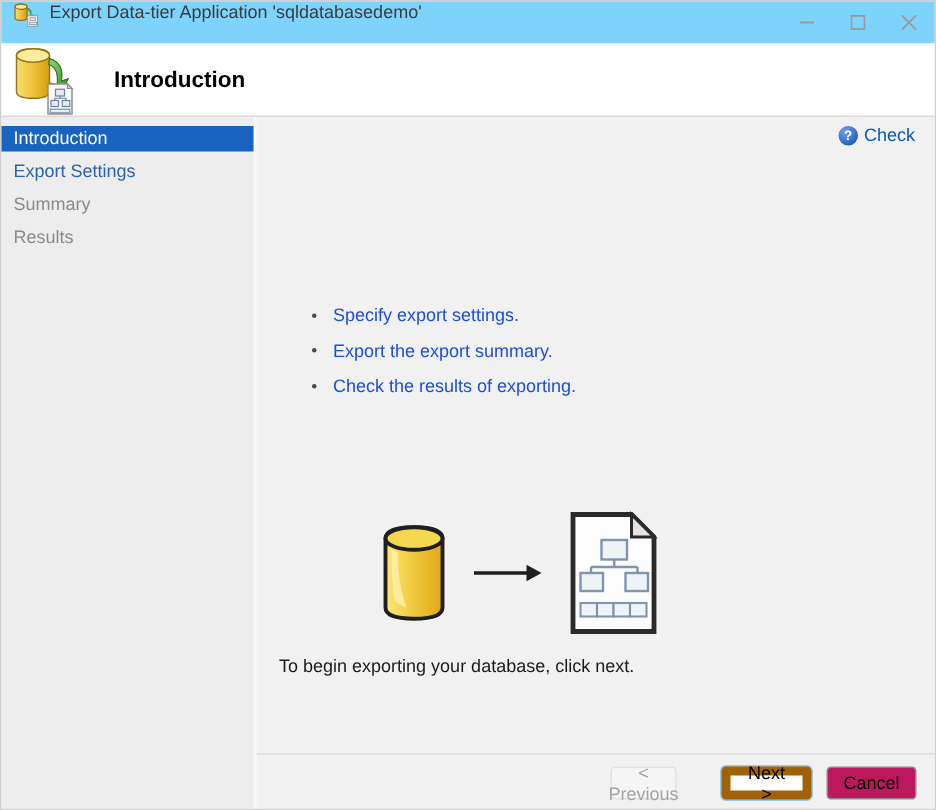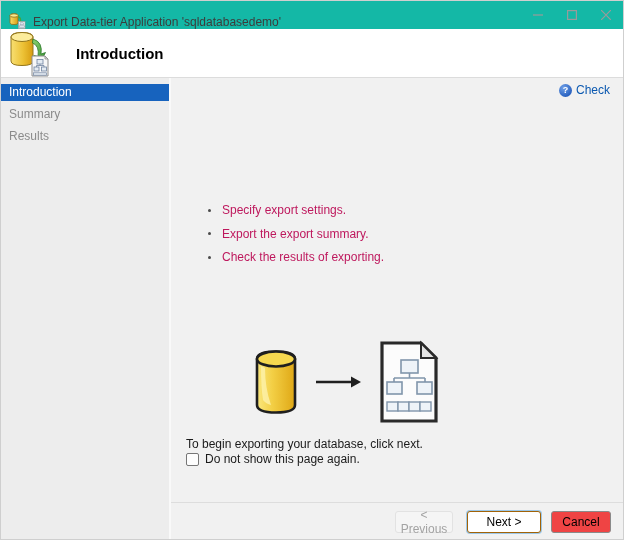--- a/index.html
+++ b/index.html
@@ -7,21 +7,21 @@
   body {
     font-family: "Liberation Sans", "DejaVu Sans", sans-serif;
     font-size: 12px;
     color: #1a1a1a;
     background: #ffffff;
   }
   .window { width: 624px; height: 540px; display: flex; flex-direction: column; border: 1px solid #cfcfcf; }
 
   
   .titlebar {
-    height: 28px; background: #14b8a6; display: flex; align-items: flex-end;
+    height: 28px; background: #7dd3fc; display: flex; align-items: flex-start;
     flex-shrink: 0; padding-left: 8px;
   }
   .titlebar-icon { width: 17px; height: 17px; margin-right: 7px; flex-shrink: 0; }
   .titlebar-text { color: #3c3c3c; font-size: 12px; white-space: nowrap; }
   .win-controls { margin-left: auto; display: flex; height: 100%; }
   .win-btn { width: 34px; height: 100%; display: flex; align-items: center; justify-content: center; cursor: default; }
   .win-btn svg { display: block; }
 
   
   .header {
@@ -57,21 +57,21 @@
     color: #fff; font-size: 9px; font-weight: bold; text-align: center; line-height: 13px;
     margin-right: 4px;
   }
   .help-text { font-size: 12px; }
 
   .page-heading { position: absolute; top: 34px; left: 15px; font-weight: bold; font-size: 12px; color: #000; }
   .page-desc   { position: absolute; top: 63px; left: 15px; width: 432px; line-height: 19px; color: #1a1a1a; }
   .list-intro  { position: absolute; top: 105px; left: 15px; color: #1a1a1a; }
 
   .bullet-list { position: absolute; top: 126px; left: 37px; }
-  .bullet-item { display: flex; align-items: center; height: 12px; margin-bottom: 11.5px; color: #be185d; }
+  .bullet-item { display: flex; align-items: center; height: 12px; margin-bottom: 11.5px; color: #1d4ed8; }
   .bullet-dot  { width: 3px; height: 3px; background: #4a4a4a; border-radius: 50%; margin-right: 11px; flex-shrink: 0; }
 
   .illustration {
     position: absolute; top: 258px; left: 82px; height: 92px;
     display: flex; align-items: center;
   }
   .illu-db { width: 46px; height: 68px; }
   .illu-arrow { width: 48px; height: 16px; margin: 0 16px; }
   .illu-doc { width: 60px; height: 84px; }
 
@@ -87,28 +87,28 @@
 
   .footer-divider { position: absolute; top: 424px; left: 0; right: 0; height: 1px; background: #dddddd; }
 
   .button-row { position: absolute; top: 433px; right: 12px; display: flex; }
   .btn {
     height: 22px; font-size: 12px; font-family: "Liberation Sans", sans-serif;
     border-radius: 3px; text-align: center; cursor: pointer; padding: 0 10px;
     display: flex; align-items: center; justify-content: center;
   }
   .btn-previous {
-    width: 58px; background: #f5f5f5; border: 1px solid #e2e2e2; color: #a3a3a3;
-    margin-right: 14px; cursor: default;
+    width: 44px; background: #f5f5f5; border: 1px solid #e2e2e2; color: #a3a3a3;
+    margin-right: 30px; cursor: default;
   }
   .btn-next {
-    width: 74px; background: #ffffff; border: 1px solid #a16207; color: #000;
+    width: 60px; background: #ffffff; border: 6px solid #a16207; color: #000;
     box-shadow: 0 0 0 1px rgba(0,120,212,0.35); margin-right: 10px;
   }
-  .btn-cancel { width: 60px; background: #ef4444; border: 1px solid #8a8a8a; color: #000; }
+  .btn-cancel { width: 60px; background: #be185d; border: 1px solid #8a8a8a; color: #000; }
 </style>
 </head>
 <body>
 
 <div class="window">
 
   <div class="titlebar">
     <svg class="titlebar-icon" viewBox="0 0 17 17">
       <defs>
         <linearGradient id="tg1" x1="0" y1="0" x2="1" y2="0">
@@ -169,20 +169,21 @@
         <rect x="24.5" y="42.8" width="13" height="2.4" fill="#e4ebf2" stroke="#6f83a0" stroke-width="0.7"></rect>
       </g>
     </svg>
     <span class="header-title">Introduction</span>
   </div>
 
   <div class="bodyarea">
 
     <div class="sidebar">
       <div class="side-item selected">Introduction</div>
+      <div class="side-item next-step">Export Settings</div>
       <div class="side-item pending">Summary</div>
       <div class="side-item pending">Results</div>
     </div>
 
     <div class="content">
 
       <div class="help-link">
         <span class="help-icon">?</span>
         <span class="help-text">Check</span>
       </div>
@@ -235,24 +236,20 @@
             <rect x="8" y="62" width="11" height="9"></rect>
             <rect x="19" y="62" width="11" height="9"></rect>
             <rect x="30" y="62" width="11" height="9"></rect>
             <rect x="41" y="62" width="11" height="9"></rect>
           </g>
         </svg>
       </div>
 
       <div class="closing-text">To begin exporting your database, click next.</div>
 
-      <div class="checkbox-row">
-        <input type="checkbox" class="checkbox" style="">
-        <span class="checkbox-label">Do not show this page again.</span>
-      </div>
 
       <div class="footer-divider"></div>
 
       <div class="button-row">
         <button class="btn btn-previous" disabled="">&lt; Previous</button>
         <button class="btn btn-next">Next &gt;</button>
         <button class="btn btn-cancel">Cancel</button>
       </div>
 
     </div>

